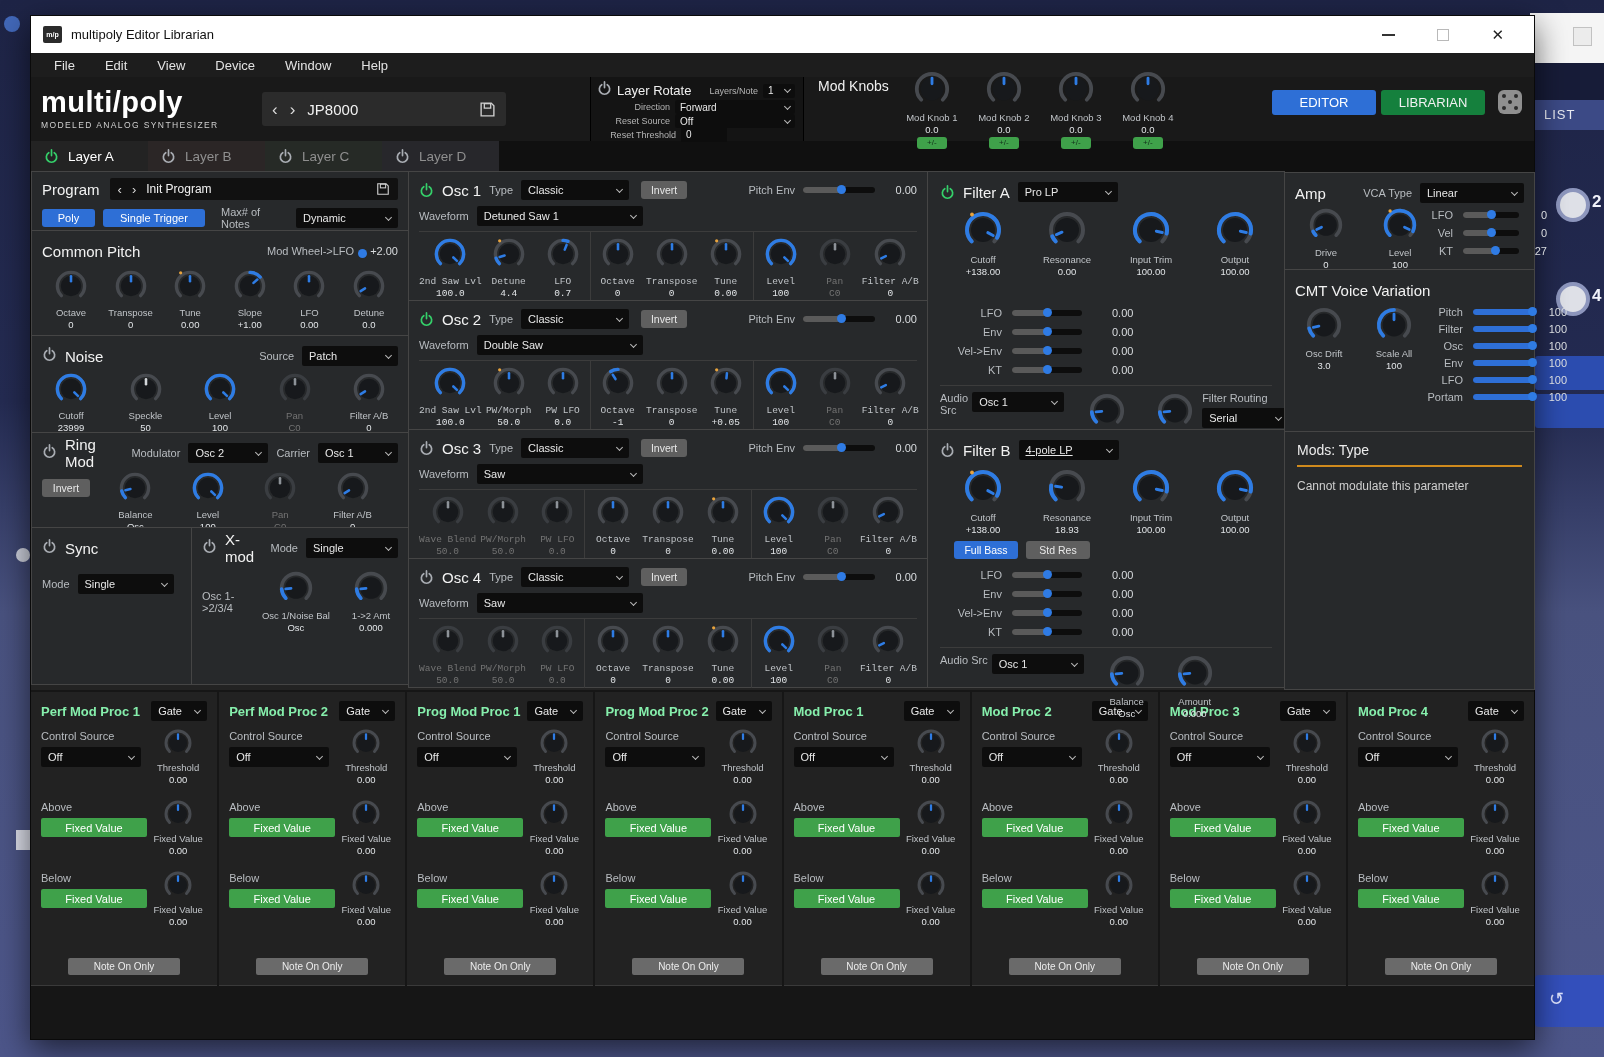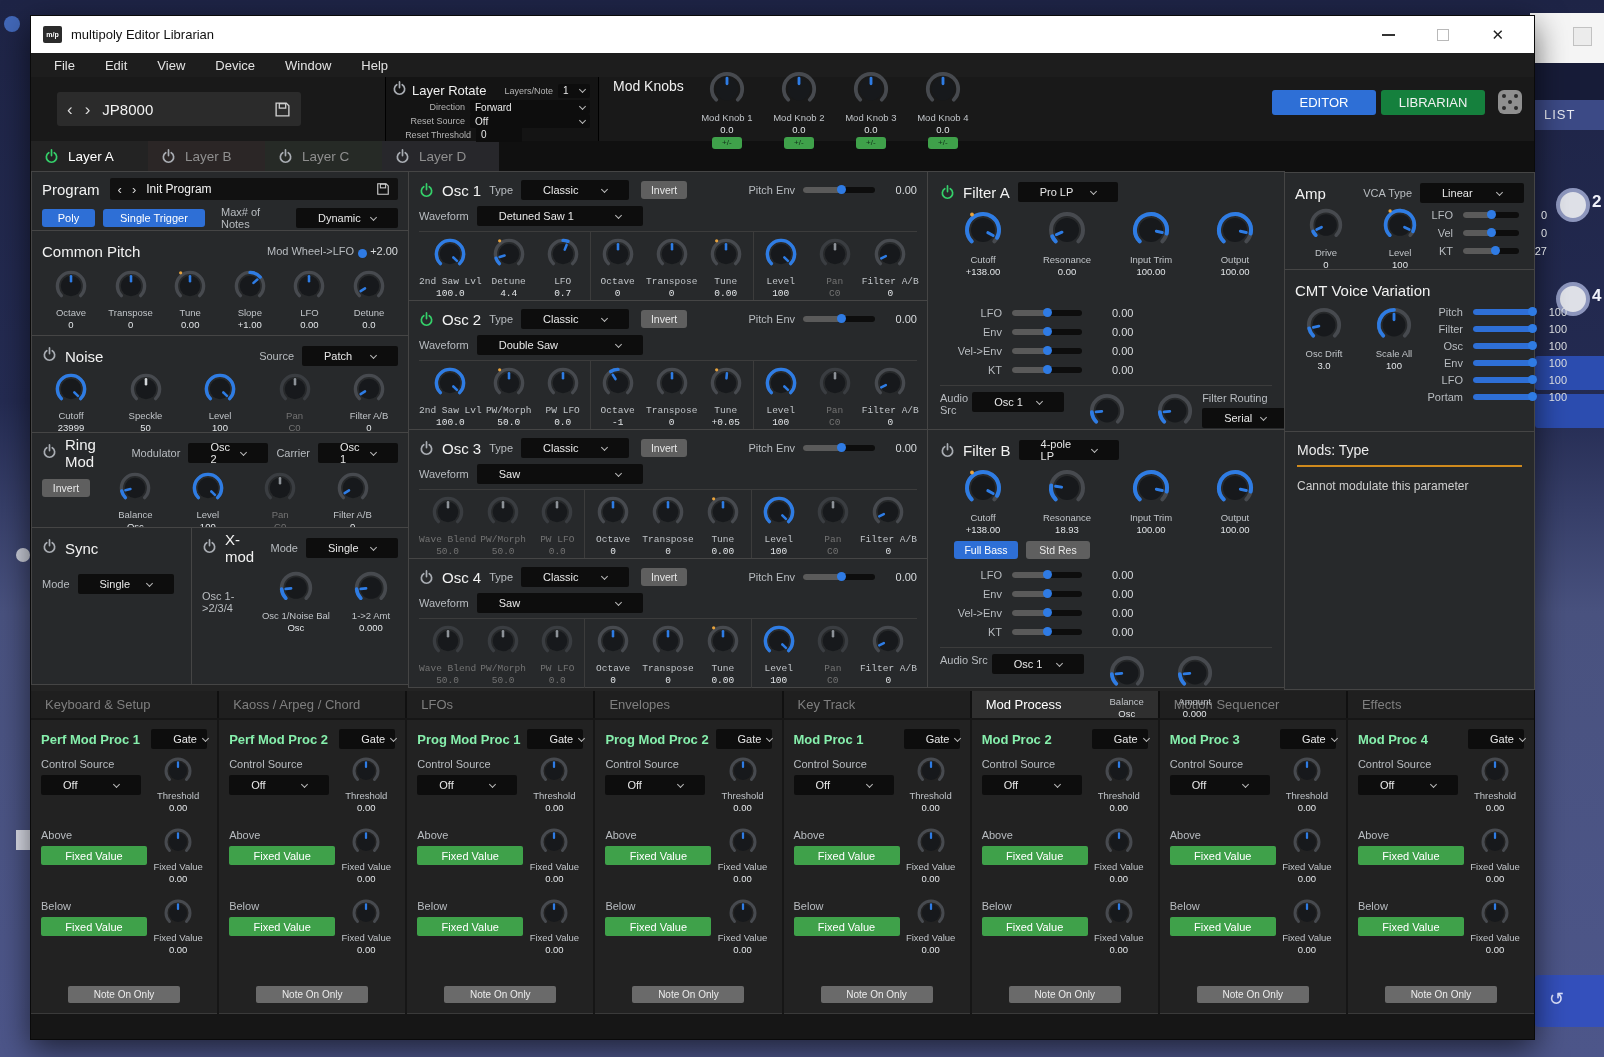--- a/index.html
+++ b/index.html
@@ -51,21 +51,21 @@
   .nav-arrow { color:#dcdcdc; font-size:17px; line-height:1; }
   .prog-name { font-size:15px; color:#f2f2f2; }
   .prognav svg { margin-left:auto; }
 
   .lrot { width:214px; height:64px; background:#141414; border-left:1px solid #000; border-right:1px solid #000;
     margin-left:84px; padding:4px 8px 5px 6px; display:flex; flex-direction:column; justify-content:space-between; flex:none; }
   .lrot-row { display:flex; align-items:center; gap:5px; }
   .lrot-title { font-size:13px; color:#f0f0f0; }
   .lrot-lab { font-size:9px; color:#b5b5b5; margin-left:auto; }
   .lrot-lab2 { font-size:9px; color:#b5b5b5; margin-left:auto; text-align:left; }
-  .dd { display:flex; align-items:center; background:#0d0d0d; border-radius:2px; height:20px; padding:0 22px;
+  .dd { display:flex; align-items:center; background:#0d0d0d; border-radius:2px; height:20px; padding:0 7px;
     gap:6px; color:#e8e8e8; font-size:11px; cursor:default; flex:none; }
   .dd-sm { height:14px; font-size:10px; padding:0 5px; }
   .chev { width:5px; height:5px; border-right:1.5px solid #b9b9b9; border-bottom:1.5px solid #b9b9b9;
     transform:rotate(45deg); margin-left:auto; margin-bottom:2px; flex:none; }
   .num-box { background:#0d0d0d; width:46px; height:14px; color:#e8e8e8; font-size:10px; padding:1px 5px; }
 
   .mkwrap { display:flex; align-items:flex-start; margin-left:14px; gap:16px; }
   .mk-title { font-size:14px; color:#f0f0f0; margin-top:8px; }
   .pm-btn { width:30px; height:12px; background:#3fa14a; border-radius:3px; color:#11301a; font-size:8px;
     display:flex; align-items:center; justify-content:center; margin-top:2px; }
@@ -234,20 +234,24 @@
   <div class="menubar" id="menubar">
       <span class="menu-item">File</span>
       <span class="menu-item">Edit</span>
       <span class="menu-item">View</span>
       <span class="menu-item">Device</span>
       <span class="menu-item">Window</span>
       <span class="menu-item">Help</span>
     </div>
 
   <div class="header">
+    <div class="logo">
+      <div class="logo-title">multi/poly</div>
+      <div class="logo-sub">MODELED ANALOG SYNTHESIZER</div>
+    </div>
     <div class="prognav">
       <span class="nav-arrow">‹</span>
       <span class="nav-arrow">›</span>
       <span class="prog-name">JP8000</span>
       <svg width="17" height="17" viewBox="0 0 16 16">
         <path d="M2 2 h9.5 l2.5 2.5 V14 H2 Z" fill="none" stroke="#cfcfcf" stroke-width="1.3"></path>
         <rect x="5" y="2.5" width="6" height="4.2" fill="none" stroke="#cfcfcf" stroke-width="1.2"></rect>
       </svg>
     </div>
 
@@ -1278,21 +1282,21 @@
             </div>
           </div>
         </div>
         <div class="sec sec-filter">
           <div class="sec-head">
             <svg width="15" height="15" viewBox="0 0 16 16" style="flex: 0 0 auto;">
               <path d="M 10.914555953282626 3.9357354711396573 A 5.5 5.5 0 1 1 5.0854440467173685 3.93573547113966" stroke="#a9adb3" stroke-width="1.8" fill="none" stroke-linecap="round"></path>
               <line x1="8" y1="1" x2="8" y2="7" stroke="#a9adb3" stroke-width="1.8" stroke-linecap="round"></line>
             </svg>
             <span class="sec-title">Filter B</span>
-            <span class="dd" style="width: 100px;">
+            <span class="dd" style="width: 100px; text-decoration: underline;">
               <span>4-pole LP</span>
               <i class="chev"></i>
             </span>
           </div>
           <div class="fknobs">
             <div class="knob-box">
               <span><svg width="40" height="40" viewBox="0 0 40 40">
                   <circle cx="20" cy="20" r="12" fill="#17191c"></circle>
                   <path d="M 8.686291501015239 31.31370849898476 A 16 16 0 1 1 31.31370849898476 31.31370849898476" stroke="#474a4f" stroke-width="4" fill="none" stroke-linecap="round"></path>
                   <path d="M 8.686291501015239 31.31370849898476 A 16 16 0 1 1 34.020906880701816 27.70805878562744" stroke="#2e7ce4" stroke-width="4" fill="none" stroke-linecap="round"></path>
@@ -1549,30 +1553,20 @@
         </div>
       </div>
 
       <div class="sec sec-mods">
         <div class="mods-title">Mods: Type</div>
         <div class="mods-msg">Cannot modulate this parameter</div>
       </div>
     </div>
   </div>
 
-  <div class="btabs" id="btabs">
-      <div class="btab">Keyboard &amp; Setup</div>
-      <div class="btab">Kaoss / Arpeg / Chord</div>
-      <div class="btab">LFOs</div>
-      <div class="btab">Envelopes</div>
-      <div class="btab">Key Track</div>
-      <div class="btab active">Mod Process</div>
-      <div class="btab">Motion Sequencer</div>
-      <div class="btab">Effects</div>
-    </div>
 
   <div class="procs" id="procs">
       <div class="proc">
         <div class="proc-head">
           <span class="proc-title">Perf Mod Proc 1</span>
           <span class="dd" style="width: 56px;">
             <span>Gate</span>
             <i class="chev"></i>
           </span>
         </div>

